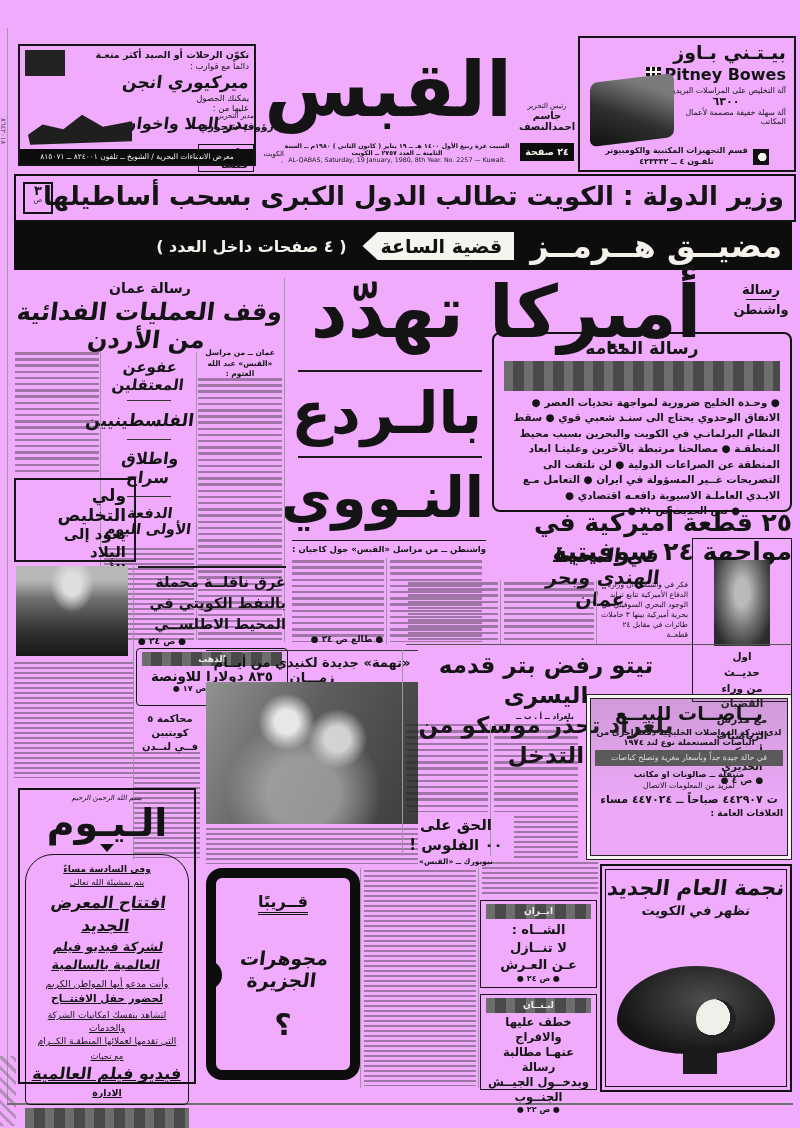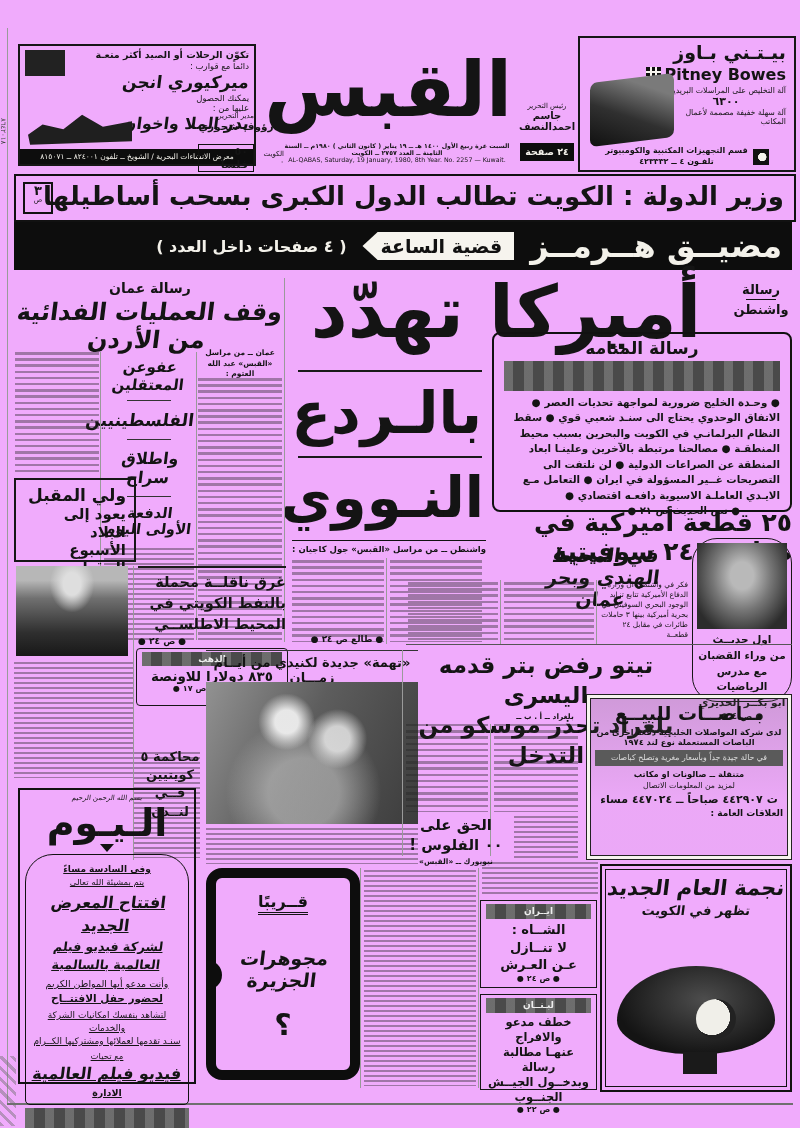--- a/index.html
+++ b/index.html
@@ -151,21 +151,21 @@
   </div>
 
   <div class="abs b r" style="left:490px;top:508px;width:302px;font-size:25px;letter-spacing:-1px;">٢٥ قطعة أميركية في مواجهة ٢٤ سوفيتية</div>
   <div class="abs b c skew" style="left:520px;top:544px;width:166px;font-size:19px;">في المحيط الهندي وبحر عمان</div>
   <div class="abs r" style="left:600px;top:580px;width:88px;height:66px;font-size:7.4px;line-height:1.35;overflow:hidden;">فكر في واشنطن ان وزارة الدفاع الأميركية تتابع تزايد الوجود البحري السوفيتي في بحرية أميركية بينها ٣ حاملات طائرات في مقابل ٢٤ قطعــة</div>
   <div class="abs fill" style="left:504px;top:582px;width:90px;height:62px;"></div>
   <div class="abs fill" style="left:408px;top:582px;width:90px;height:62px;"></div>
   <div class="vr" style="left:500px;top:580px;height:64px;"></div>
   <div class="vr" style="left:596px;top:580px;height:64px;"></div>
 
-  <div class="abs bx1 c" style="left:692px;top:538px;width:100px;height:164px;box-sizing:border-box;padding:4px;border-radius:25px;">
+  <div class="abs bx1 c" style="left:692px;top:538px;width:100px;height:164px;box-sizing:border-box;padding:21px;">
     <div class="ph-mug" style="width:100%;height:86px;"></div>
     <div class="b" style="font-size:10.5px;margin-top:3px;line-height:1.5;">
       <div>اول حديــث</div>
       <div>من وراء القضبان</div>
       <div>مع مدرس الرياضيات</div>
       <div>أبو بكــر الحديري</div>
     </div>
     <div class="pageref">● ص ٤ ●</div>
   </div>
 
@@ -181,42 +181,42 @@
     <div class="b skew" style="font-size:16px;padding:9px 0;">واطلاق سراح</div>
     <div style="width:44px;margin:0 auto;border-top:1px solid #333;"></div>
     <div class="b skew" style="font-size:14.5px;padding:8px 0;">الدفعة الأولى اليوم</div>
   </div>
   <div class="abs fillsm" style="left:104px;top:548px;width:90px;height:92px;"></div>
   <div class="abs fill" style="left:15px;top:352px;width:84px;height:122px;"></div>
   <div class="vr" style="left:100px;top:352px;height:288px;"></div>
   <div class="vr" style="left:196px;top:352px;height:288px;"></div>
 
   <div class="abs bx r" style="left:14px;top:478px;width:122px;height:84px;box-sizing:border-box;padding:5px 8px;">
-    <div class="b" style="font-size:17px;">ولي المقبل</div>
+    <div class="b" style="font-size:17px;">ولي التخليص</div>
     <div class="b" style="font-size:15px;">يعود إلى البلاد</div>
     <div class="b" style="font-size:15px;">الأسبوع المقبل</div>
   </div>
   <div class="abs ph-prince" style="left:16px;top:566px;width:112px;height:90px;"></div>
   <div class="abs fillsm" style="left:14px;top:662px;width:120px;height:116px;"></div>
 
   <div class="hr" style="left:138px;top:566px;width:148px;height:1.5px;"></div>
   <div class="abs b r" style="left:138px;top:572px;width:148px;font-size:14.5px;line-height:1.45;">
     <div>غرق ناقلــة محملة</div>
     <div>بالنفط الكويتي في</div>
     <div>المحيط الاطلســي</div>
     <div class="pageref" style="text-align:left;">● ص ٢٤ ●</div>
   </div>
 
   <div class="abs bx1" style="left:136px;top:648px;width:152px;height:58px;border-radius:4px;box-sizing:border-box;padding:3px 5px;">
     <div class="revbar b c" style="height:14px;font-size:9px;line-height:14px;">الذهب</div>
     <div class="b c" style="font-size:13.5px;margin-top:2px;">٨٣٥ دولارا للاونصة</div>
     <div class="pageref c" style="font-size:8px;">● الاقتصاد ص ١٧ ●</div>
   </div>
 
-  <div class="abs b c" style="left:136px;top:748px;width:68px;font-size:13px;line-height:1.4;">
+  <div class="abs b c" style="left:136px;top:712px;width:68px;font-size:10px;line-height:1.4;">
     <div>محاكمة ٥ كويتيين</div>
     <div>فــي لنــدن</div>
   </div>
   <div class="abs fillsm" style="left:134px;top:752px;width:66px;height:106px;"></div>
   <div class="vr" style="left:133px;top:566px;height:294px;"></div>
 
   <div class="abs pageref c" style="left:292px;top:634px;width:110px;">● طالع ص ٢٤ ●</div>
   <div class="abs b c" style="left:206px;top:650px;width:212px;font-size:13px;border-top:1px solid #333;padding-top:4px;">«تهمة» جديدة لكنيدي من أيــام زمـــان</div>
   <div class="abs ph-kennedy" style="left:206px;top:682px;width:212px;height:142px;"></div>
   <div class="abs fillsm" style="left:206px;top:828px;width:212px;height:36px;"></div>
@@ -250,21 +250,21 @@
       <div>الشــاه :</div>
       <div>لا تنــازل</div>
       <div>عـن العـرش</div>
     </div>
     <div class="pageref" style="font-size:8px;">● ص ٢٤ ●</div>
   </div>
 
   <div class="abs bx1 c" style="left:480px;top:994px;width:117px;height:96px;box-sizing:border-box;padding:3px 5px;">
     <div class="revbar b" style="height:15px;font-size:9px;line-height:15px;">لبـنــان</div>
     <div class="b" style="font-size:11.5px;line-height:1.3;margin-top:2px;">
-      <div>خطف مدعو والافراج</div>
+      <div>خطف عليها والافراج</div>
       <div>عنهـا مطالبة رسالة</div>
       <div>وبدخــول الجيــش</div>
       <div>الجنــوب</div>
     </div>
     <div class="pageref" style="font-size:8px;">● ص ٢٢ ●</div>
   </div>
 
   <div class="abs c" style="left:586px;top:694px;width:206px;height:166px;border:1px solid #222;box-shadow:inset 0 0 0 3px #f6f4ee, inset 0 0 0 4px #222;box-sizing:border-box;padding:7px 8px;background:linear-gradient(180deg,rgba(90,90,90,.22),rgba(90,90,90,.03) 65%);">
     <div class="b" style="font-size:19px;letter-spacing:1px;">بــاصــات للبيــع</div>
     <div class="b" style="font-size:8.3px;margin-top:3px;">لدى شركة المواصلات الخليجية دفعة اخرى من</div>
@@ -289,21 +289,21 @@
     <div class="b" style="font-size:38px;line-height:42px;letter-spacing:2px;">الـيـوم</div>
     <div style="width:0;height:0;border-left:7px solid transparent;border-right:7px solid transparent;border-top:8px solid #111;margin:0 auto 2px;"></div>
     <div style="border:1.5px solid #111;border-radius:28px 28px 5px 5px;padding:8px 5px 5px;line-height:1.45;text-decoration:underline;">
       <div class="b" style="font-size:9px;">وفي السادسة مساءً</div>
       <div style="font-size:8.5px;">يتم بمشيئة الله تعالى</div>
       <div class="b skew" style="font-size:16px;margin-top:3px;">افتتاح المعرض الجديد</div>
       <div class="b skew" style="font-size:12.5px;">لشركة فيديو فيلم العالمية بالسالمية</div>
       <div style="font-size:9.5px;margin-top:3px;">وأنت مدعو أيها المواطن الكريم</div>
       <div class="b" style="font-size:10.5px;">لحضور حفل الافتتــاح</div>
       <div style="font-size:9px;margin-top:3px;">لتشاهد بنفسك امكانيات الشركة والخدمات</div>
-      <div style="font-size:9px;">سنـد تقدمها لعملائها ومشتركيها الكــرام</div>
+      <div style="font-size:9px;">التي تقدمها لعملائها المنطقـة الكــرام</div>
       <div style="font-size:8.5px;margin-top:2px;">مع تحيات</div>
       <div class="b skew" style="font-size:16px;">فيديو فيلم العالمية</div>
       <div class="b" style="font-size:9.5px;">الادارة</div>
     </div>
     <div class="revbar" style="height:20px;margin-top:3px;"></div>
 
   </div>
 
   <div class="abs" style="left:206px;top:868px;width:154px;height:212px;border:10px solid #0d0d0d;border-radius:16px;box-sizing:border-box;text-align:center;">
     <div class="abs" style="left:-10px;top:82px;width:16px;height:30px;background:#0d0d0d;border-radius:0 15px 15px 0;"></div>

